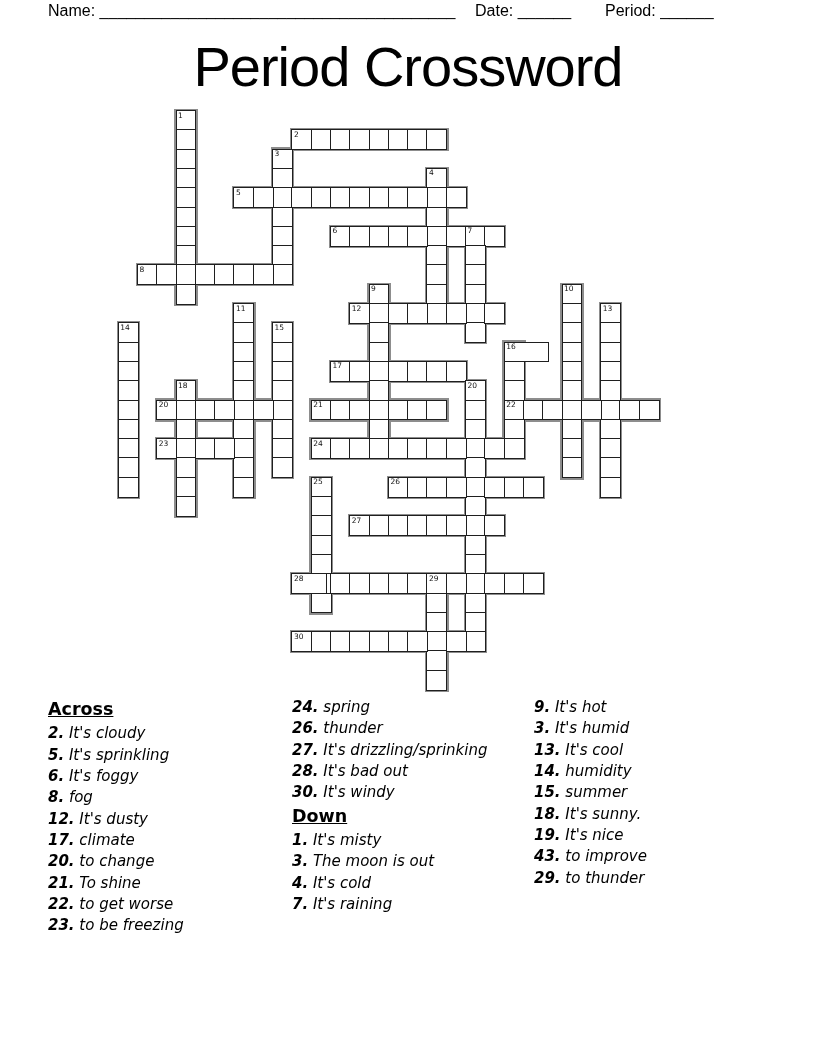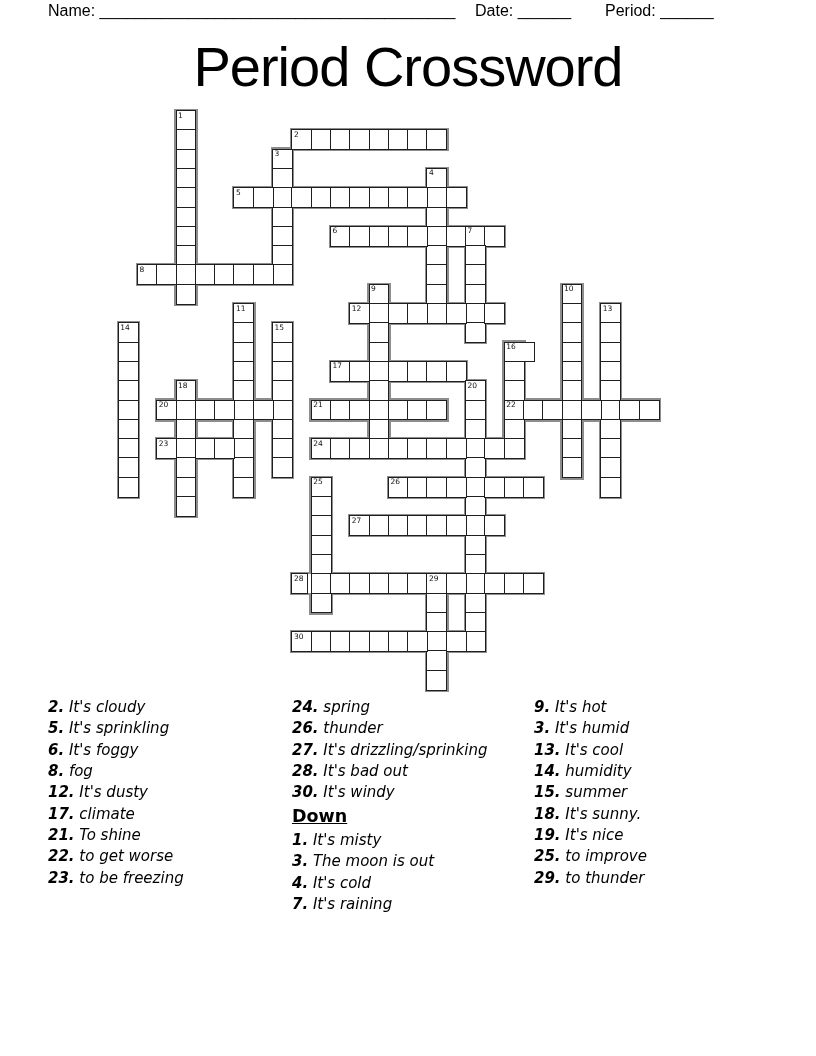--- a/index.html
+++ b/index.html
@@ -228,21 +228,21 @@
     <div class="cell" style="left: 154.4px; top: 212.3px; width: 20.9px; height: 20.9px;">
       <span class="cnumber">15</span>
     </div>
     <div class="cell" style="left: 154.4px; top: 231.6px; width: 20.9px; height: 20.9px;"></div>
     <div class="cell" style="left: 154.4px; top: 250.9px; width: 20.9px; height: 20.9px;"></div>
     <div class="cell" style="left: 154.4px; top: 270.2px; width: 20.9px; height: 20.9px;"></div>
     <div class="cell" style="left: 154.4px; top: 289.5px; width: 20.9px; height: 20.9px;"></div>
     <div class="cell" style="left: 154.4px; top: 308.8px; width: 20.9px; height: 20.9px;"></div>
     <div class="cell" style="left: 154.4px; top: 328.1px; width: 20.9px; height: 20.9px;"></div>
     <div class="cell" style="left: 154.4px; top: 347.4px; width: 20.9px; height: 20.9px;"></div>
-    <div class="cell" style="left: 386px; top: 231.6px; width: 31px; height: 20.9px;">
+    <div class="cell" style="left: 386px; top: 231.6px; width: 45px; height: 20.9px;">
       <span class="cnumber">16</span>
     </div>
     <div class="cell" style="left: 386px; top: 250.9px; width: 20.9px; height: 20.9px;"></div>
     <div class="cell" style="left: 386px; top: 270.2px; width: 20.9px; height: 20.9px;"></div>
     <div class="cell" style="left: 386px; top: 289.5px; width: 20.9px; height: 20.9px;">
       <span class="cnumber">22</span>
     </div>
     <div class="cell" style="left: 386px; top: 308.8px; width: 20.9px; height: 20.9px;"></div>
     <div class="cell" style="left: 386px; top: 328.1px; width: 20.9px; height: 20.9px;"></div>
     <div class="cell" style="left: 212.3px; top: 250.9px; width: 20.9px; height: 20.9px;">
@@ -332,21 +332,21 @@
     <div class="cell" style="left: 405.3px; top: 366.7px; width: 20.9px; height: 20.9px;"></div>
     <div class="cell" style="left: 231.6px; top: 405.3px; width: 20.9px; height: 20.9px;">
       <span class="cnumber">27</span>
     </div>
     <div class="cell" style="left: 250.9px; top: 405.3px; width: 20.9px; height: 20.9px;"></div>
     <div class="cell" style="left: 270.2px; top: 405.3px; width: 20.9px; height: 20.9px;"></div>
     <div class="cell" style="left: 289.5px; top: 405.3px; width: 20.9px; height: 20.9px;"></div>
     <div class="cell" style="left: 308.8px; top: 405.3px; width: 20.9px; height: 20.9px;"></div>
     <div class="cell" style="left: 328.1px; top: 405.3px; width: 20.9px; height: 20.9px;"></div>
     <div class="cell" style="left: 366.7px; top: 405.3px; width: 20.9px; height: 20.9px;"></div>
-    <div class="cell" style="left: 173.7px; top: 463.2px; width: 17px; height: 20.9px;">
+    <div class="cell" style="left: 173.7px; top: 463.2px; width: 36px; height: 20.9px;">
       <span class="cnumber">28</span>
     </div>
     <div class="cell" style="left: 212.3px; top: 463.2px; width: 20.9px; height: 20.9px;"></div>
     <div class="cell" style="left: 231.6px; top: 463.2px; width: 20.9px; height: 20.9px;"></div>
     <div class="cell" style="left: 250.9px; top: 463.2px; width: 20.9px; height: 20.9px;"></div>
     <div class="cell" style="left: 270.2px; top: 463.2px; width: 20.9px; height: 20.9px;"></div>
     <div class="cell" style="left: 289.5px; top: 463.2px; width: 20.9px; height: 20.9px;"></div>
     <div class="cell" style="left: 308.8px; top: 463.2px; width: 20.9px; height: 20.9px;">
       <span class="cnumber">29</span>
     </div>
@@ -365,26 +365,28 @@
     <div class="cell" style="left: 193px; top: 521.1px; width: 20.9px; height: 20.9px;"></div>
     <div class="cell" style="left: 212.3px; top: 521.1px; width: 20.9px; height: 20.9px;"></div>
     <div class="cell" style="left: 231.6px; top: 521.1px; width: 20.9px; height: 20.9px;"></div>
     <div class="cell" style="left: 250.9px; top: 521.1px; width: 20.9px; height: 20.9px;"></div>
     <div class="cell" style="left: 270.2px; top: 521.1px; width: 20.9px; height: 20.9px;"></div>
     <div class="cell" style="left: 289.5px; top: 521.1px; width: 20.9px; height: 20.9px;"></div>
     <div class="cell" style="left: 328.1px; top: 521.1px; width: 20.9px; height: 20.9px;"></div>
   </div>
 
 <div class="clue-col" id="clue-col-0">
+    <div class="clue-heading">Across</div>
     <div class="clue"><span class="cnum">2.</span> It's cloudy</div>
     <div class="clue"><span class="cnum">5.</span> It's sprinkling</div>
     <div class="clue"><span class="cnum">6.</span> It's foggy</div>
     <div class="clue"><span class="cnum">8.</span> fog</div>
     <div class="clue"><span class="cnum">12.</span> It's dusty</div>
     <div class="clue"><span class="cnum">17.</span> climate</div>
+    <div class="clue"><span class="cnum">20.</span> to change</div>
     <div class="clue"><span class="cnum">21.</span> To shine</div>
     <div class="clue"><span class="cnum">22.</span> to get worse</div>
     <div class="clue"><span class="cnum">23.</span> to be freezing</div>
   </div>
 <div class="clue-col" id="clue-col-1">
     <div class="clue"><span class="cnum">24.</span> spring</div>
     <div class="clue"><span class="cnum">26.</span> thunder</div>
     <div class="clue"><span class="cnum">27.</span> It's drizzling/sprinking</div>
     <div class="clue"><span class="cnum">28.</span> It's bad out</div>
     <div class="clue"><span class="cnum">30.</span> It's windy</div>
@@ -395,15 +397,15 @@
     <div class="clue"><span class="cnum">7.</span> It's raining</div>
   </div>
 <div class="clue-col" id="clue-col-2">
     <div class="clue"><span class="cnum">9.</span> It's hot</div>
     <div class="clue"><span class="cnum">3.</span> It's humid</div>
     <div class="clue"><span class="cnum">13.</span> It's cool</div>
     <div class="clue"><span class="cnum">14.</span> humidity</div>
     <div class="clue"><span class="cnum">15.</span> summer</div>
     <div class="clue"><span class="cnum">18.</span> It's sunny.</div>
     <div class="clue"><span class="cnum">19.</span> It's nice</div>
-    <div class="clue"><span class="cnum">25.</span> to improve</div>
+    <div class="clue"><span class="cnum">43.</span> to improve</div>
     <div class="clue"><span class="cnum">29.</span> to thunder</div>
   </div>
 
 </body></html>

